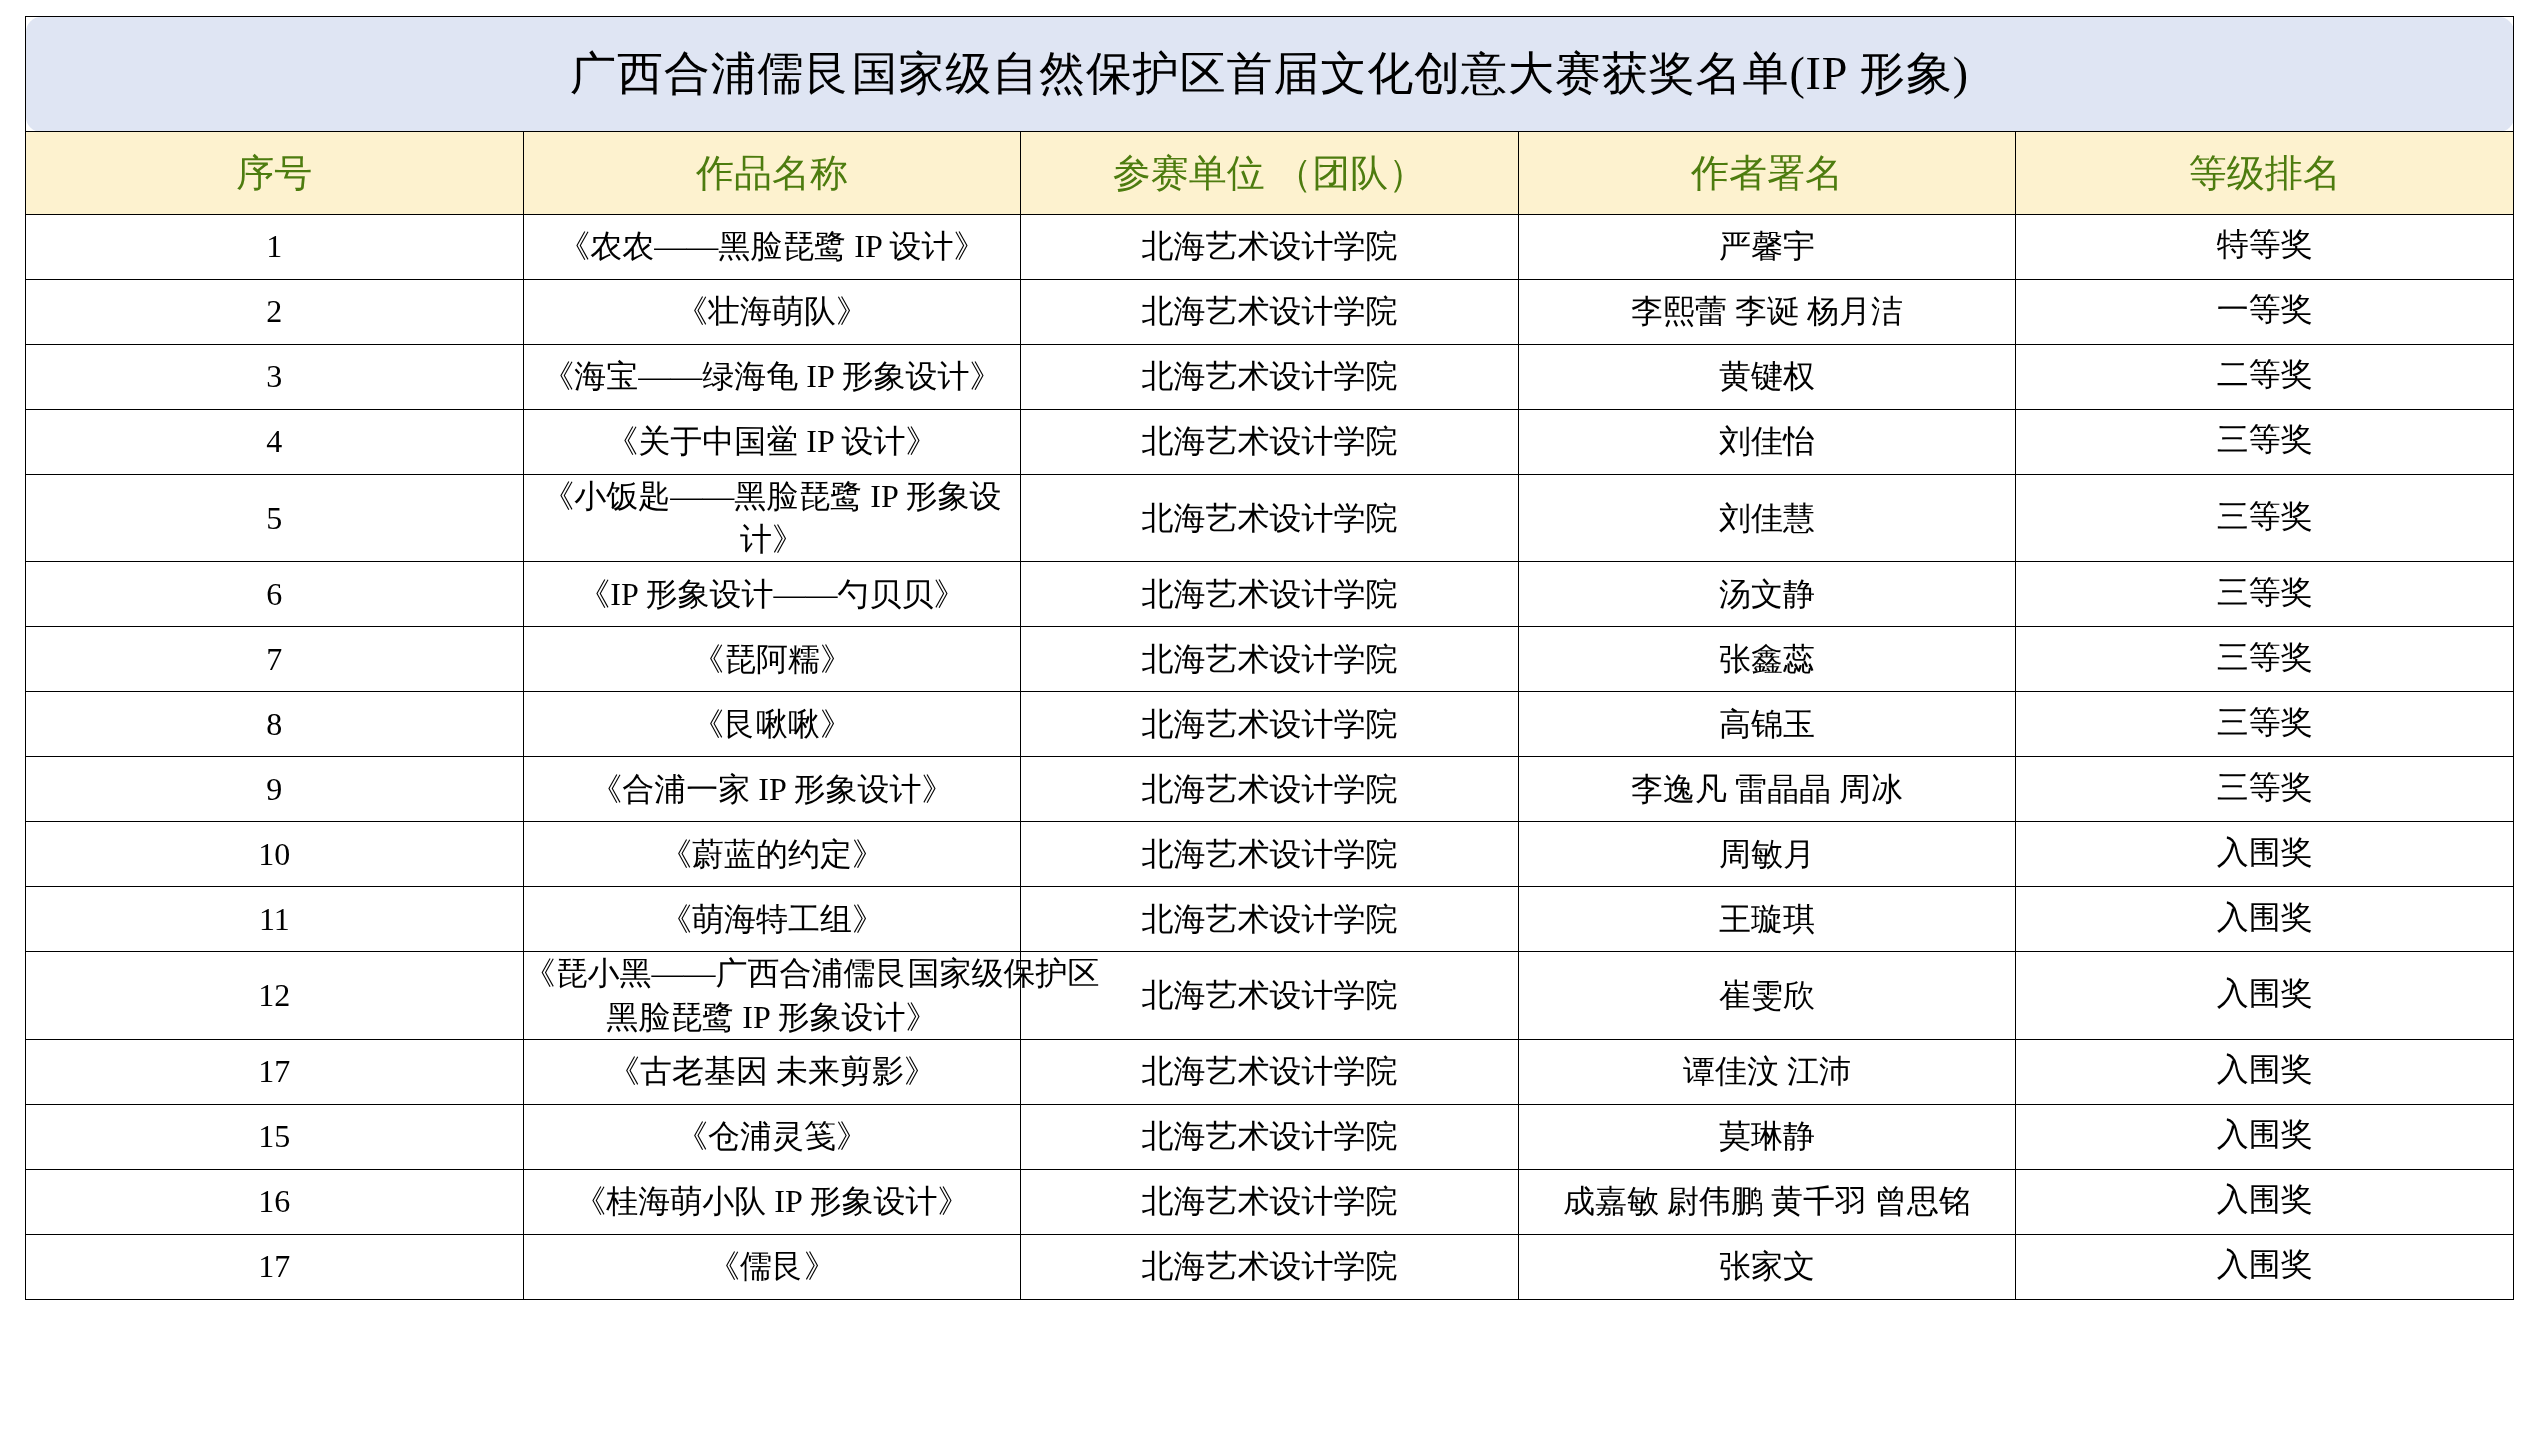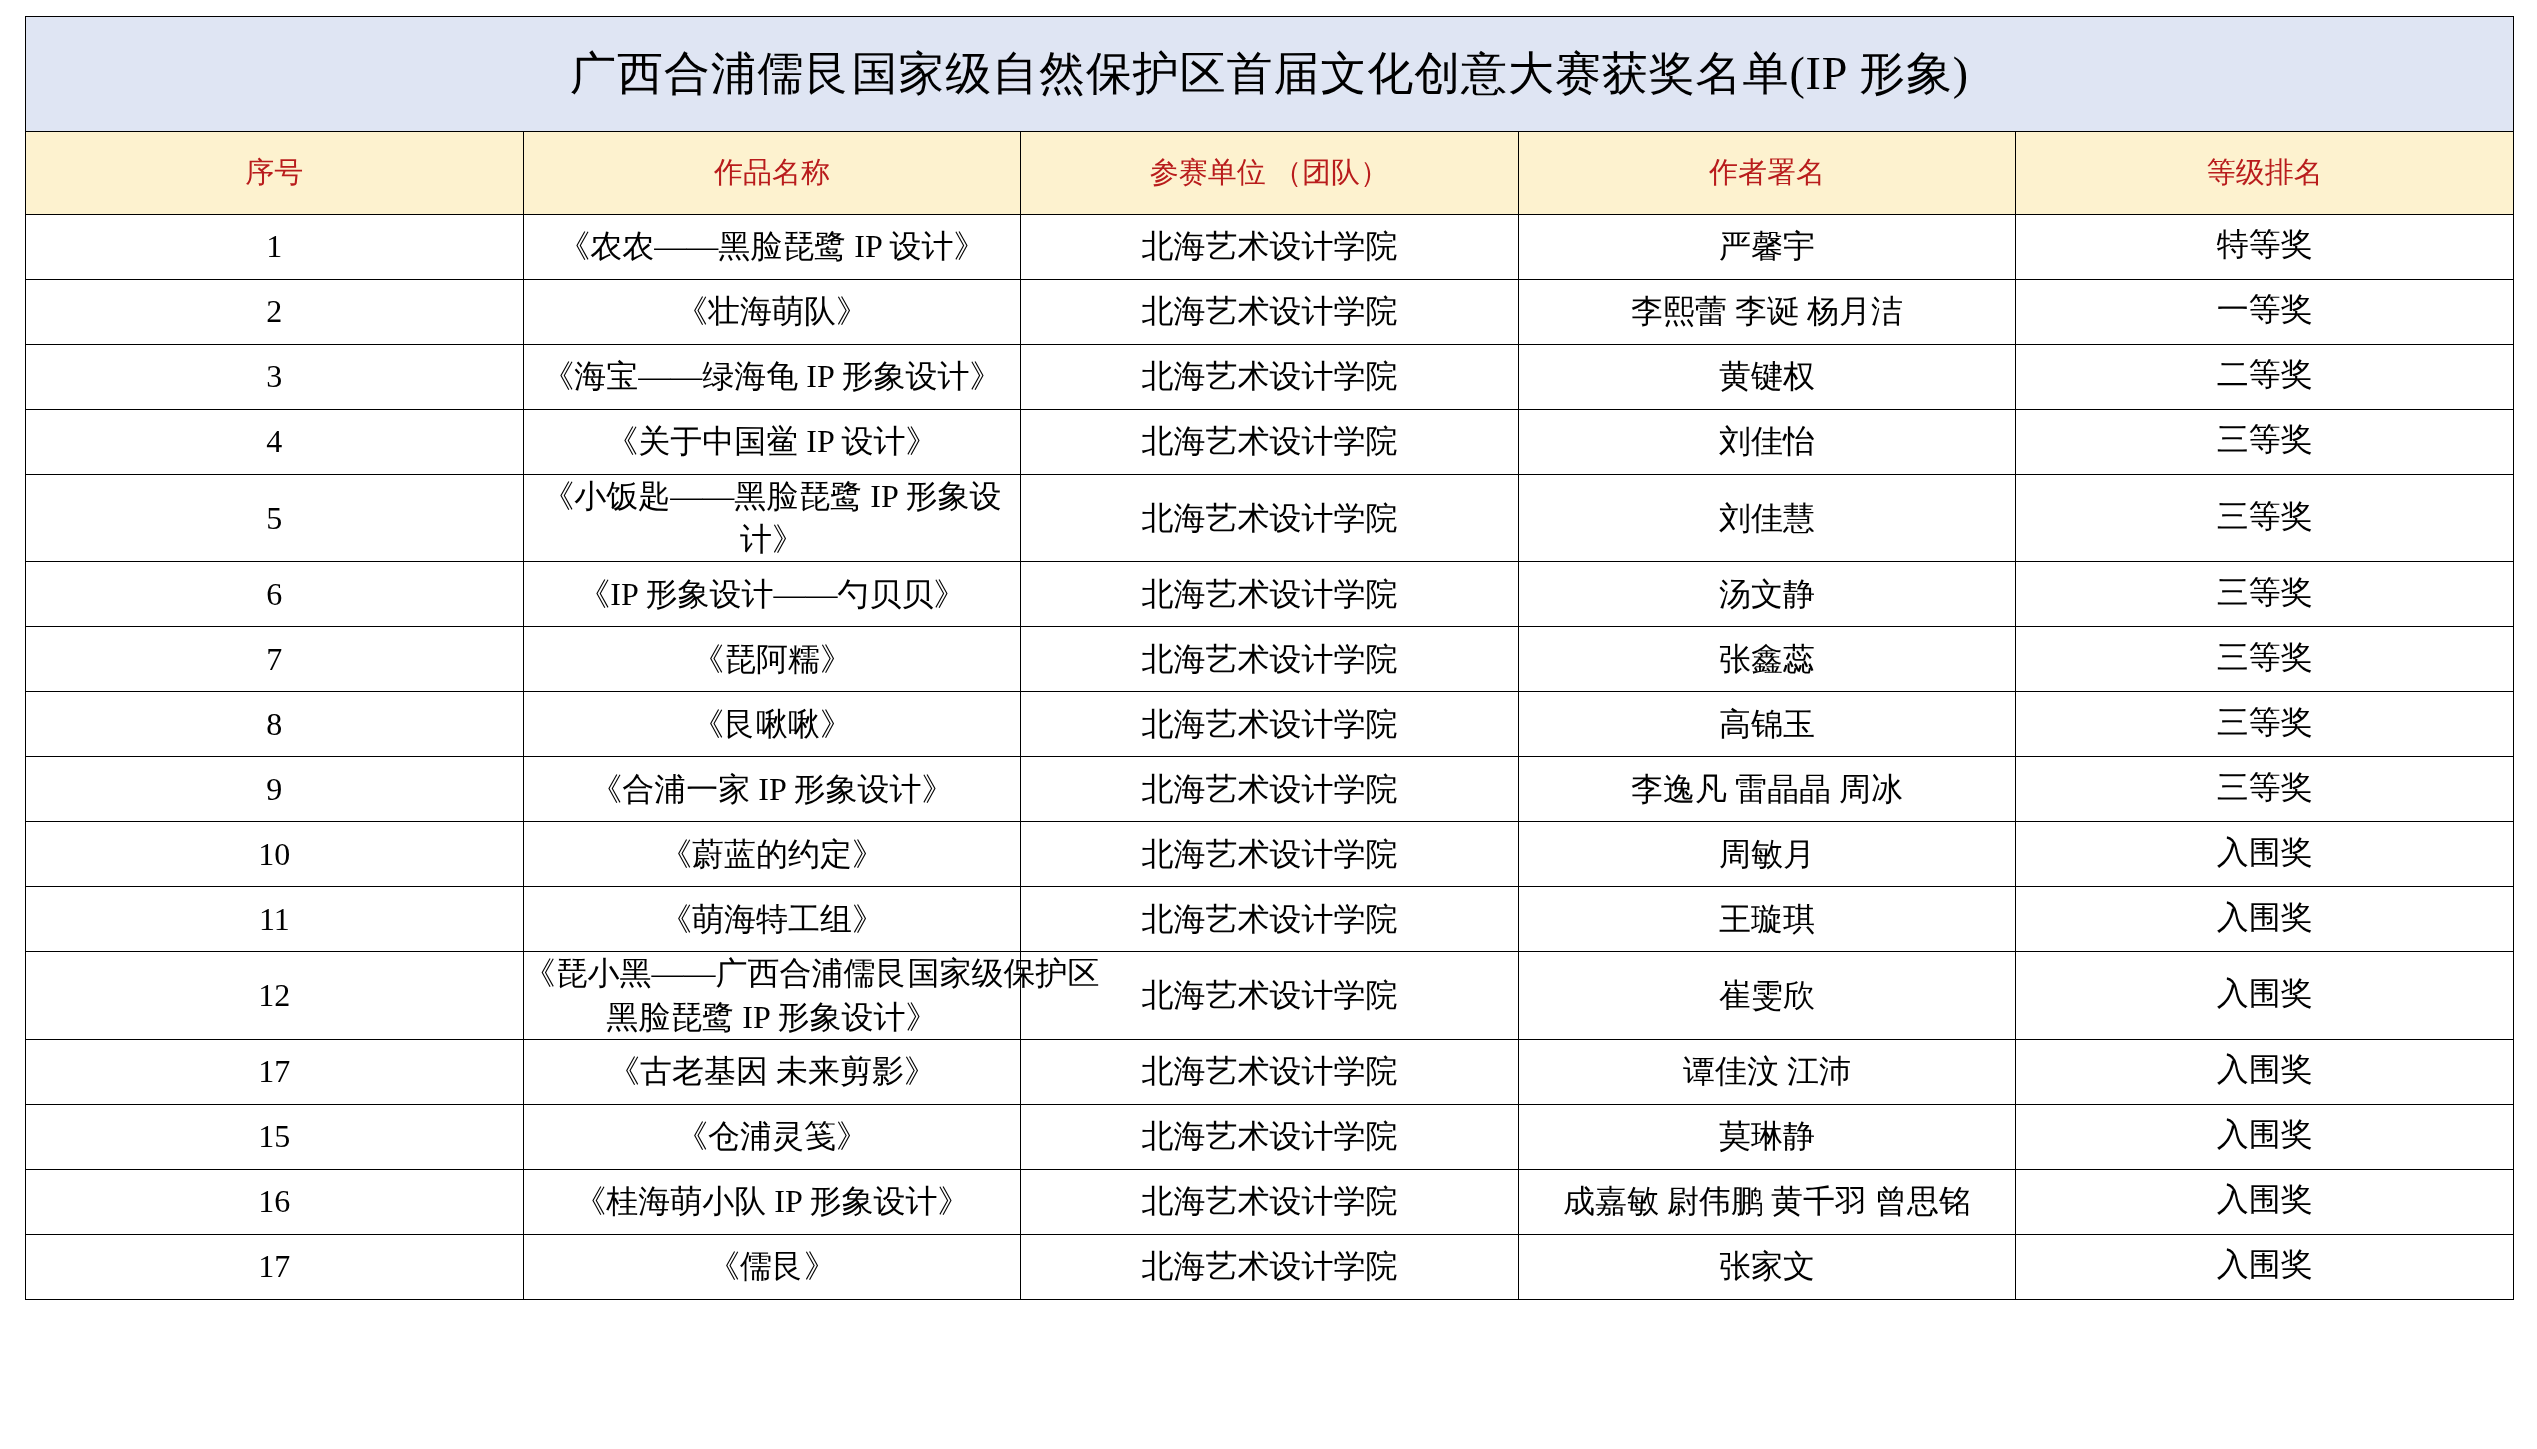--- a/index.html
+++ b/index.html
@@ -35,27 +35,28 @@
     font-weight: normal;
   }
   .title-cell {
     background: #dfe5f3;
     height: 114px;
     font-size: 46px;
     font-weight: bold;
     letter-spacing: 0.9px;
     line-height: 1.25;
     color: #000000;
+    border-radius: 15px;
   }
   .header-cell {
     background: #fdf2cf;
     height: 82px;
-    font-size: 29px;
+    font-size: 38px;
     font-weight: bold;
-    color: #b91c1c;
+    color: #4d7c0f;
   }
   td.body-cell {
     height: 64px;
     font-size: 32px;
     color: #000000;
     line-height: 1.35;
     padding: 3.6px 5.4px;
   }
   td.col-index   { width: 134px; }
   td.col-work    { width: 874px; margin-top: 28px; }

